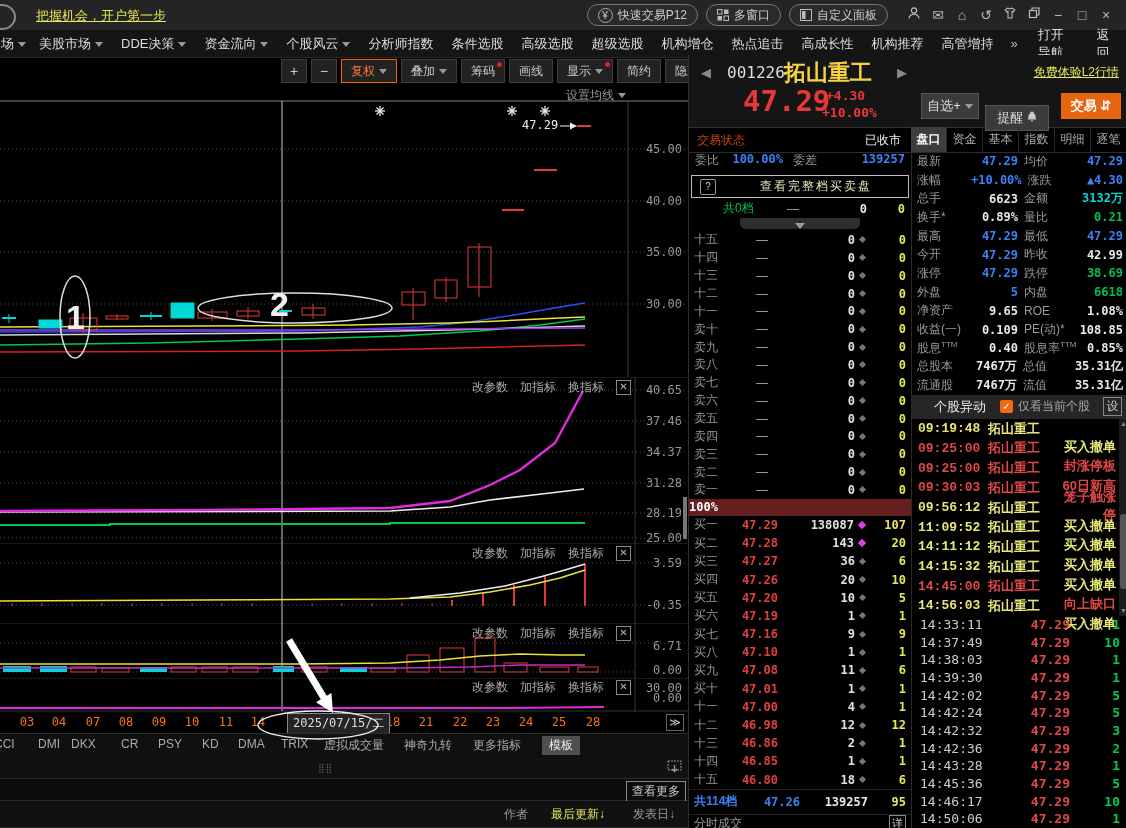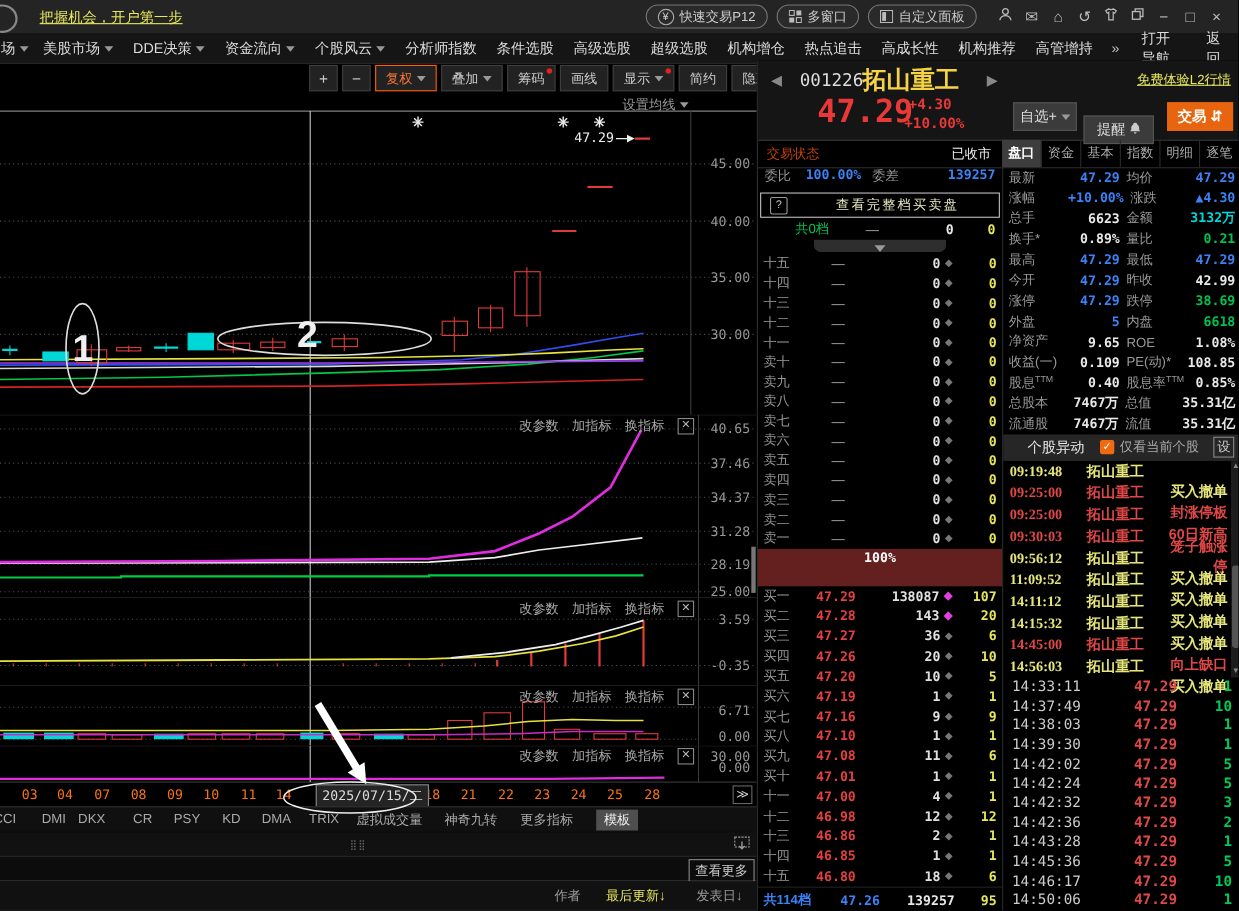--- a/index.html
+++ b/index.html
@@ -92,38 +92,38 @@
   .lrow{display:flex;align-items:center;height:17.86px;padding:0 5px;cursor:pointer;}
   .buys .lrow{height:18.2px;}
   .ol-label{width:32px;color:#999;}
   .ol-dash{width:72px;text-align:center;color:#aaa;}
   .ol-price{width:52px;text-align:right;color:#e24040;font-weight:bold;font-family:"DejaVu Sans Mono",monospace;}
   .ol-vol{flex:1;text-align:right;color:#e0e0e0;font-family:"DejaVu Sans Mono",monospace;font-weight:bold;}
   .ol-cnt{width:38px;text-align:right;color:#e6e65e;font-family:"DejaVu Sans Mono",monospace;font-weight:bold;}
   .dia{display:inline-block;margin:0 3px 0 5px;}
   .dia.gray{width:5px;height:5px;background:#777;transform:rotate(45deg);}
   .dia.mag{width:6px;height:6px;background:#e040e0;transform:rotate(45deg);}
-  .pctbar{height:34px;background:#641f1f;color:#fff;text-align:center;line-height:17px;font-weight:bold;font-family:"DejaVu Sans Mono",monospace;}
+  .pctbar{height:17px;background:#641f1f;color:#fff;text-align:left;line-height:17px;font-weight:bold;font-family:"DejaVu Sans Mono",monospace;}
   .sumrow{height:24px;display:flex;align-items:center;padding:0 5px;border-top:1px solid #222;}
   .tickrow{height:17px;display:flex;align-items:center;padding:0 5px;border-top:1px solid #222;color:#999;}
   .detailbox{width:15px;height:15px;border:1px solid #888;color:#ccc;font-size:11px;line-height:15px;text-align:center;margin-left:auto;cursor:pointer;}
   .qrow{display:flex;align-items:center;height:18.7px;padding:0 5px;}
   .ql{width:54px;color:#999;white-space:nowrap;}
   .ql sup{font-size:8px;color:#999;}
   .ql2{width:58px;padding-left:6px;box-sizing:border-box;}
   .qv{flex:1;text-align:right;font-weight:bold;font-family:"DejaVu Sans Mono",monospace;white-space:nowrap;}
   .ahead{height:24px;background:#262626;display:flex;align-items:center;padding:0 6px;}
   .ahead .ti{color:#e8e8e8;font-size:13px;margin-left:16px;}
   .chk{width:13px;height:13px;background:#f06a10;border-radius:2px;color:#fff;font-size:10px;line-height:13px;text-align:center;margin-left:14px;cursor:pointer;}
   .ahead .fl{color:#aaa;margin-left:5px;}
   .setbox{width:17px;height:17px;border:1px solid #888;color:#ccc;text-align:center;line-height:17px;margin-left:auto;cursor:pointer;}
   .arow{display:flex;align-items:center;height:19.7px;padding:0 12px 0 6px;font-size:13px;font-weight:bold;cursor:pointer;}
   .arow.cy{color:#e6e67a;}
   .arow.cr{color:#e04848;}
-  .at{width:62px;font-family:Liberation Serif, serif;}
+  .at{width:62px;font-family:Liberation Mono, monospace;}
   .an{width:70px;margin-left:8px;}
   .ae{flex:1;text-align:right;margin-top:36px;}
   .ascroll{position:absolute;right:0;top:267px;width:9px;height:197px;background:#1c1c1c;z-index:4;}
   .ascroll .up,.ascroll .dn{position:absolute;left:0;width:9px;height:10px;color:#888;font-size:7px;text-align:center;line-height:10px;cursor:pointer;}
   .ascroll .dn{bottom:0;}
   .athumb{position:absolute;left:1px;top:95px;width:7px;height:75px;background:#555;border-radius:3px;cursor:pointer;}
   .trow{display:flex;align-items:center;height:17.66px;padding:0 8px;cursor:pointer;}
   .tt{width:64px;color:#ccc;font-family:"DejaVu Sans Mono",monospace;font-size:13px;}
   .tp{flex:1;text-align:right;color:#e04848;font-family:"DejaVu Sans Mono",monospace;font-size:13px;font-weight:bold;}
   .tv{width:50px;text-align:right;color:#00cc55;font-family:"DejaVu Sans Mono",monospace;font-size:13px;font-weight:bold;}

